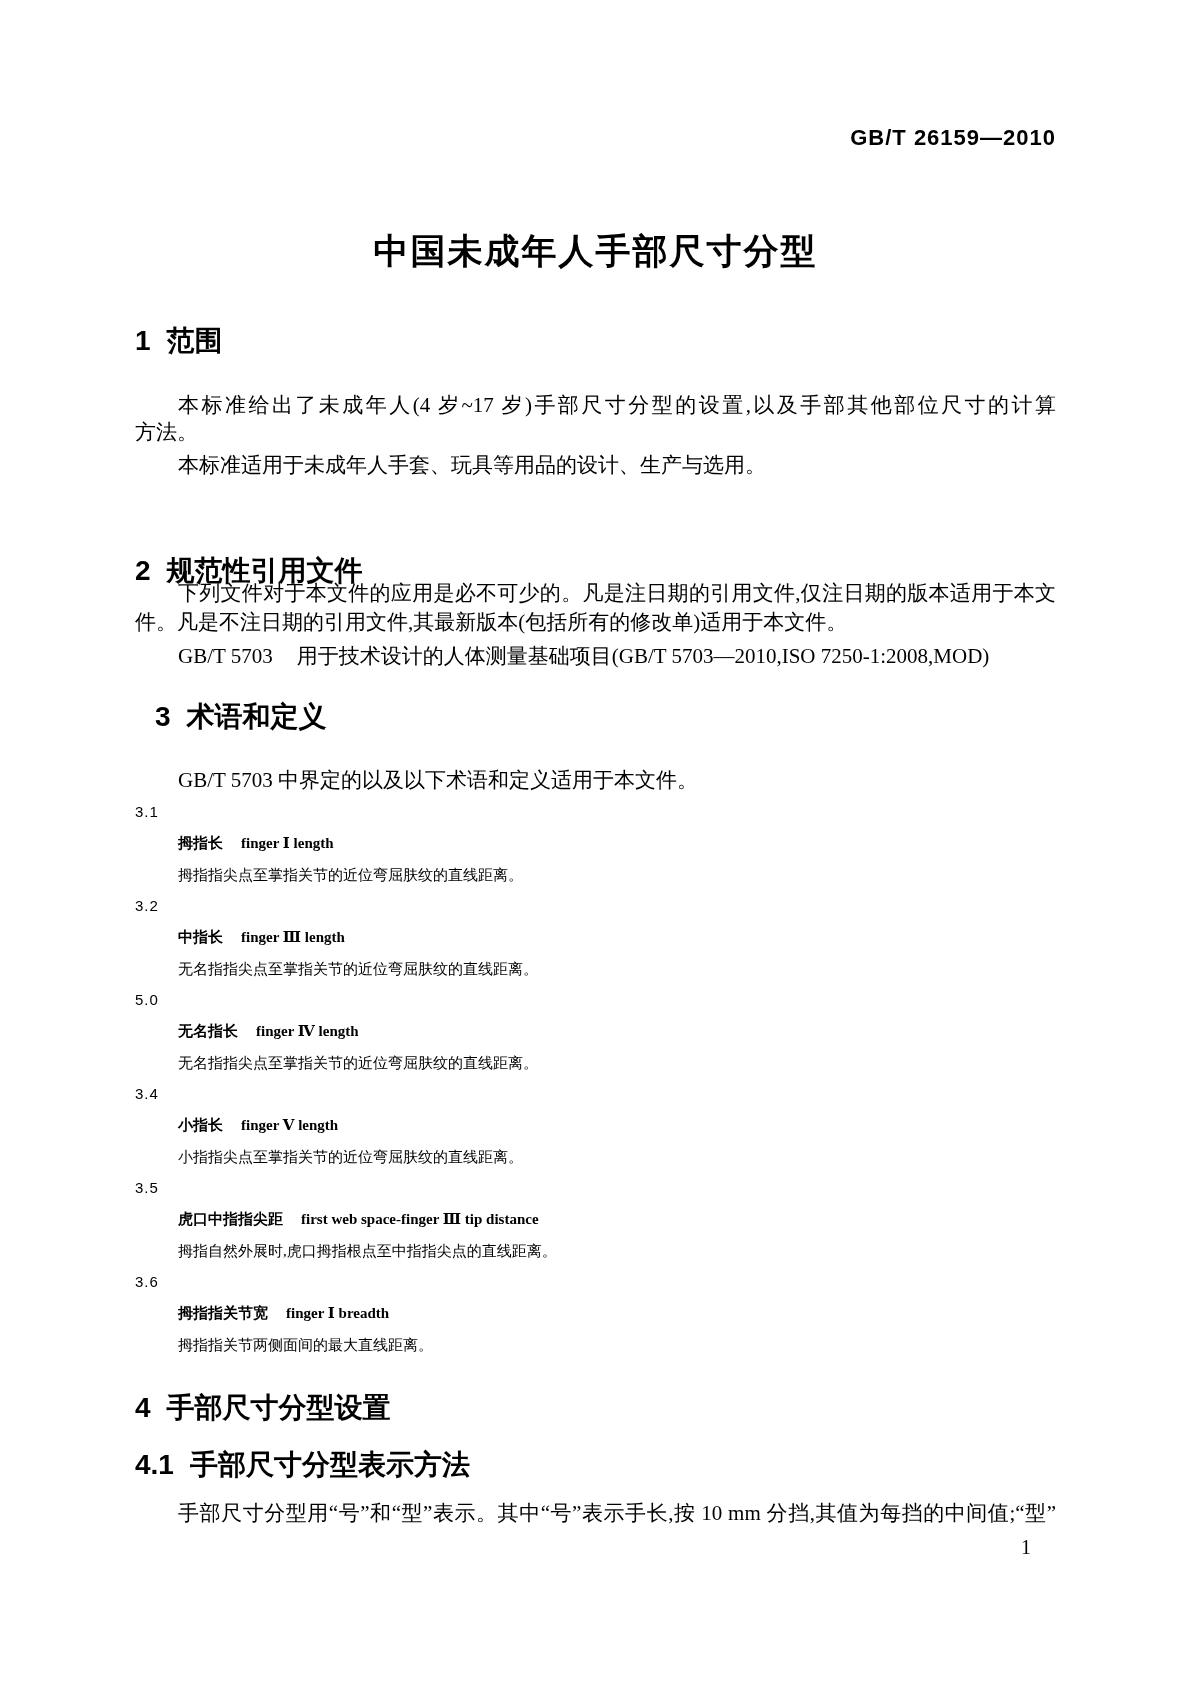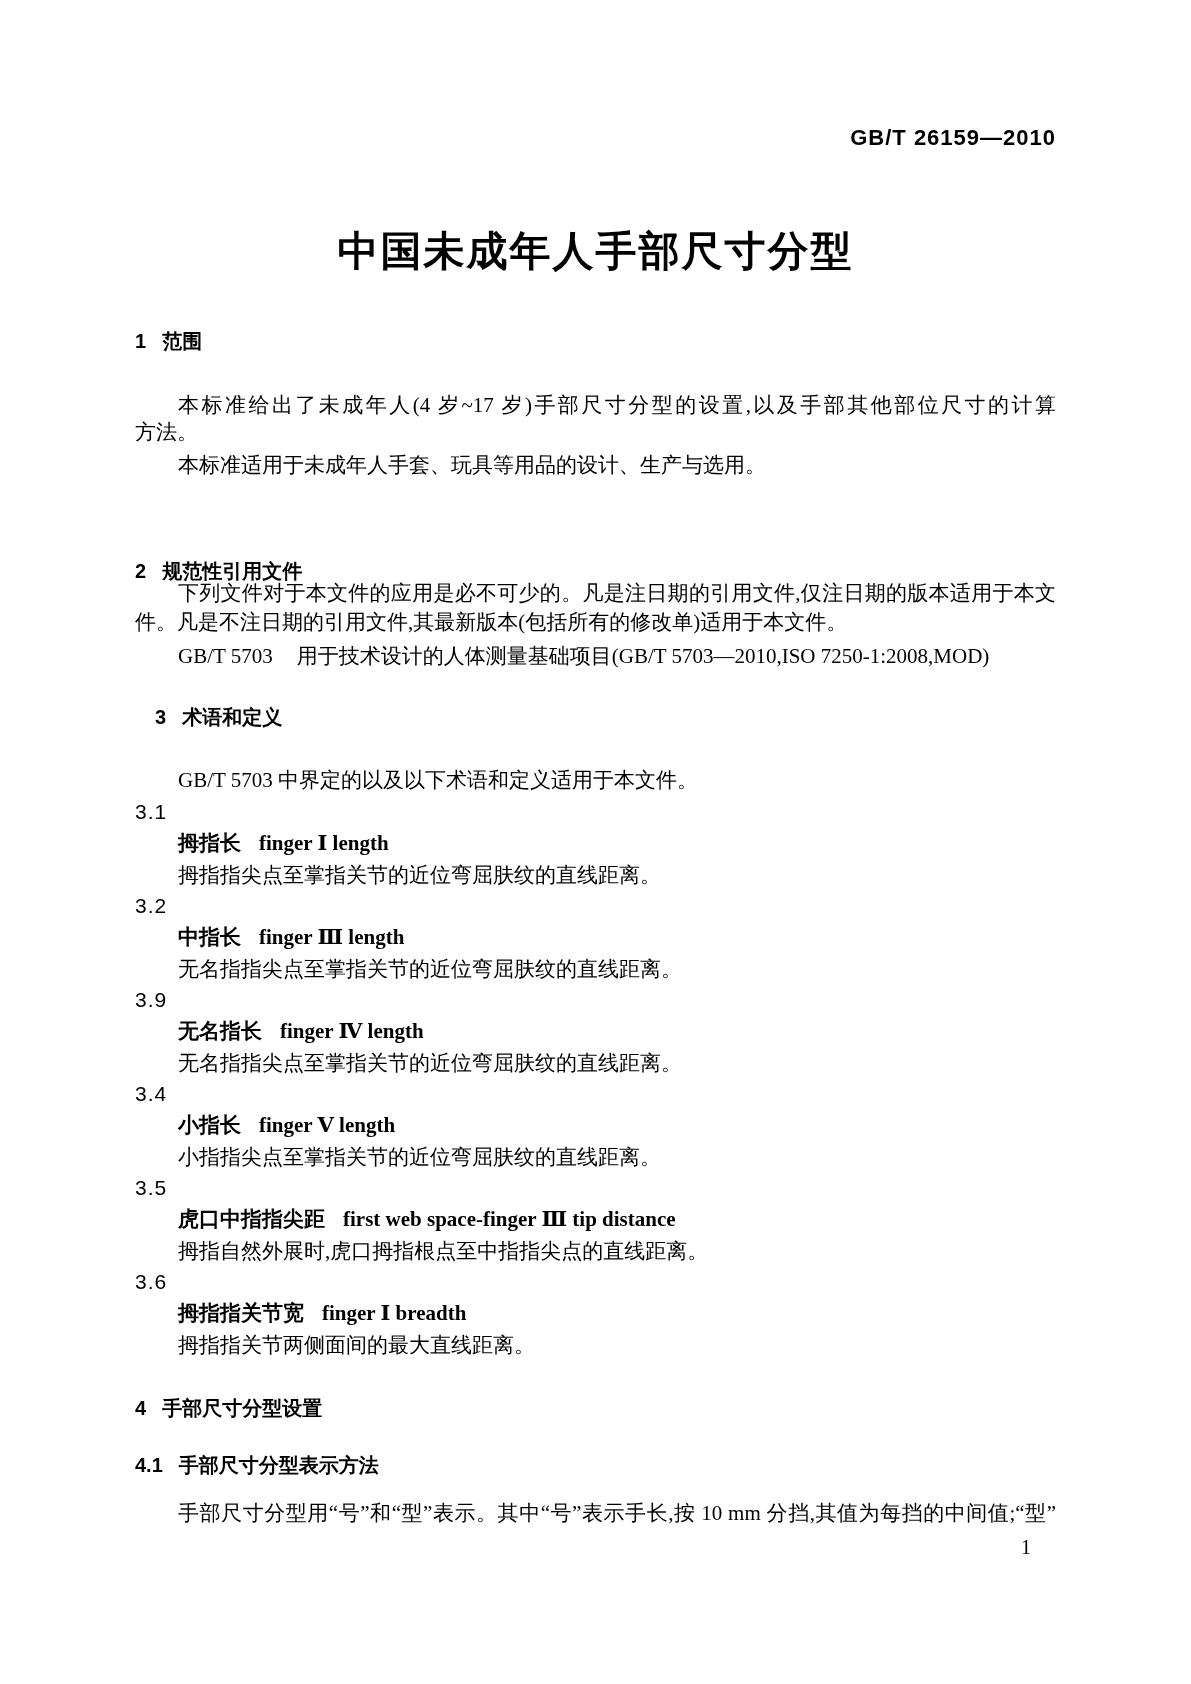--- a/index.html
+++ b/index.html
@@ -17,35 +17,35 @@
   .header-code {
     position:absolute; top:126px; left:135px; right:135px;
     text-align:right;
     font-family:"Liberation Sans","DejaVu Sans",sans-serif;
     font-weight:700; font-size:22px; line-height:24px; letter-spacing:1px;
   }
   .doc-title {
     position:absolute; top:230px; left:0; right:0; margin:0;
     text-align:center;
     font-family:"Liberation Sans","DejaVu Sans",sans-serif;
-    font-weight:700; font-size:41px; line-height:42px; letter-spacing:2px;
+    font-weight:700; font-size:35px; line-height:42px; letter-spacing:2px;
   }
   .h {
     font-family:"Liberation Sans","DejaVu Sans",sans-serif;
-    font-weight:700; font-size:20px; line-height:30px;
+    font-weight:700; font-size:28px; line-height:30px;
   }
   .h .h-label { margin-left:16px; }
 
   .line { font-size:21px; line-height:30px; }
   .ind  { text-indent:43px; }
   .stretch { text-align:justify; text-align-last:justify; text-justify:inter-character; }
 
   .ref-title { margin-left:24px; }
 
-  .term-block { position:absolute; left:135px; right:135px; line-height:31.3px; font-size:21px; }
+  .term-block { position:absolute; left:135px; right:135px; line-height:31.3px; font-size:15px; }
   .t-num {
     font-family:"Liberation Sans","DejaVu Sans",sans-serif;
     letter-spacing:1px;
   }
   .t-term { padding-left:43px; }
   .t-zh {
     font-family:"Liberation Sans","DejaVu Sans",sans-serif;
     font-weight:700;
   }
   .t-en { margin-left:18px; font-weight:700; }
@@ -92,21 +92,21 @@
     <div class="t-def">拇指指尖点至掌指关节的近位弯屈肤纹的直线距离。</div>
   </div>
 
   <div class="term-block" style="top:890px;">
     <div class="t-num">3.2</div>
     <div class="t-term"><span class="t-zh">中指长</span><span class="t-en">finger Ⅲ length</span></div>
     <div class="t-def">无名指指尖点至掌指关节的近位弯屈肤纹的直线距离。</div>
   </div>
 
   <div class="term-block" style="top:984px;">
-    <div class="t-num">3.9</div>
+    <div class="t-num">5.0</div>
     <div class="t-term"><span class="t-zh">无名指长</span><span class="t-en">finger Ⅳ length</span></div>
     <div class="t-def">无名指指尖点至掌指关节的近位弯屈肤纹的直线距离。</div>
   </div>
 
   <div class="term-block" style="top:1078px;">
     <div class="t-num">3.4</div>
     <div class="t-term"><span class="t-zh">小指长</span><span class="t-en">finger Ⅴ length</span></div>
     <div class="t-def">小指指尖点至掌指关节的近位弯屈肤纹的直线距离。</div>
   </div>
 

